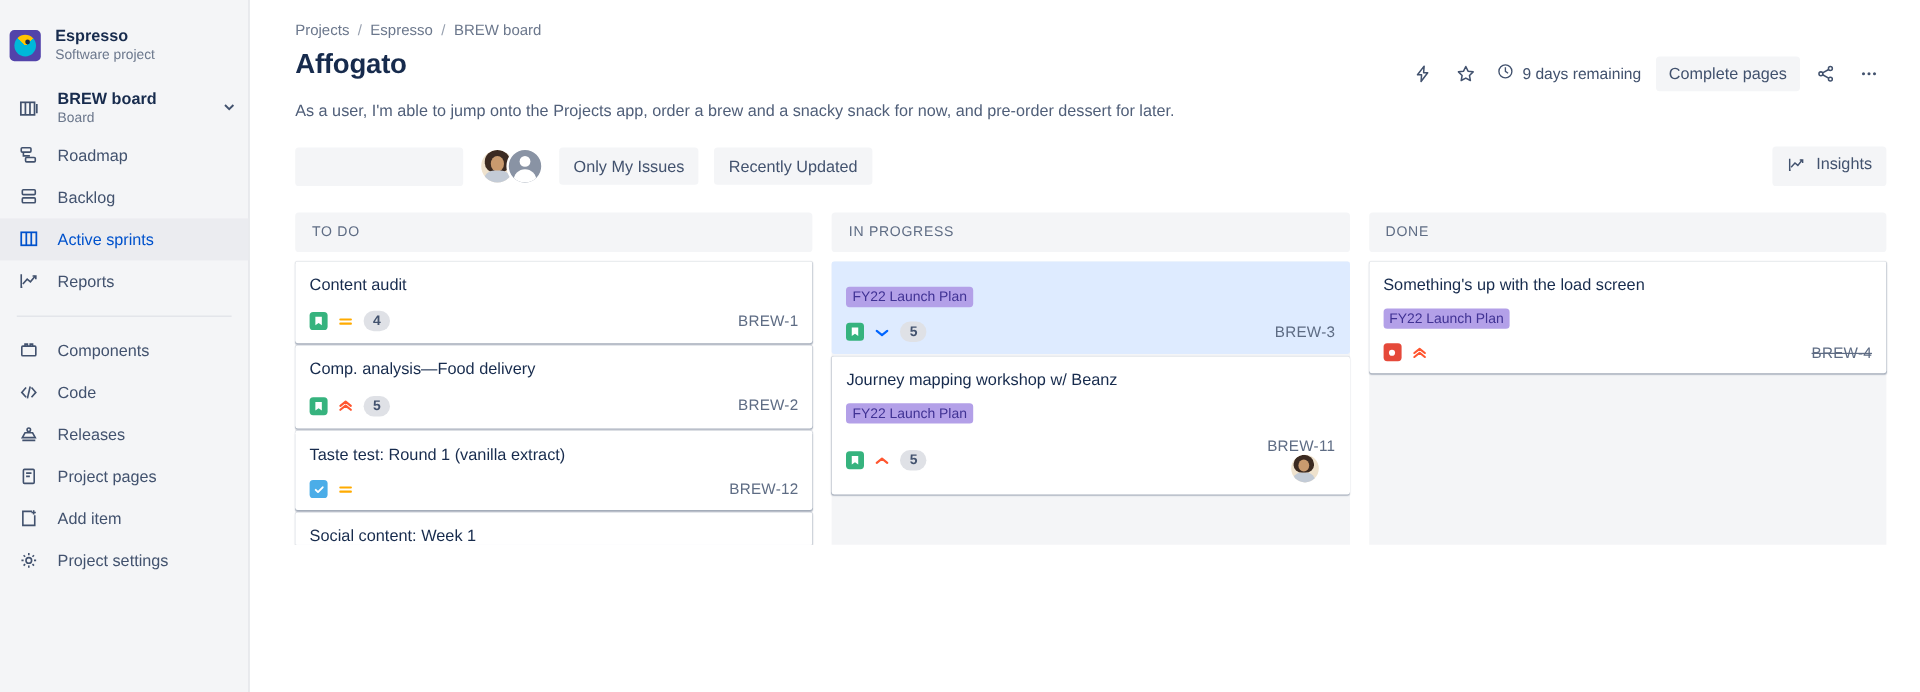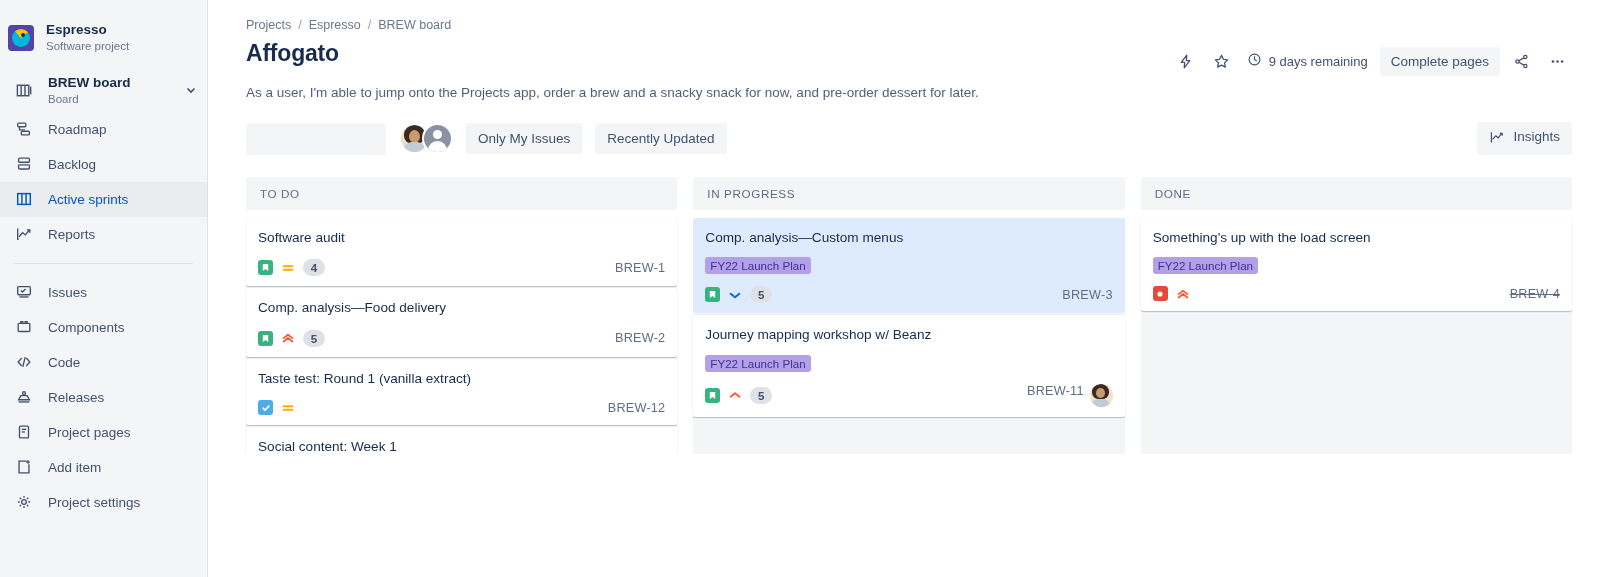--- a/index.html
+++ b/index.html
@@ -155,21 +155,21 @@
   .type-task { background: #4bade8; }
   .type-bug { background: #e5493a; }
   .prio { width: 14px; height: 14px; display: flex; align-items: center; justify-content: center; }
   .card-av {
     width: 23px; height: 23px; border-radius: 50%; overflow: hidden;
     margin-left: 6px; position: relative; background: #efe2cd; flex: 0 0 23px;
   }
   .card-av .hair { position: absolute; left: 2px; top: 0px; width: 17px; height: 15px; border-radius: 50% 50% 42% 42%; background: #3b2a21; }
   .card-av .face { position: absolute; left: 6px; top: 4px; width: 9px; height: 10px; border-radius: 50%; background: #c99a6e; }
   .card-av .body { position: absolute; left: 1px; bottom: -2px; width: 19px; height: 10px; border-radius: 7px 7px 0 0; background: #c3cbd6; }
-  .card-foot .with-av { display: flex; margin-left: auto; }
+  .card-foot .with-av { display: flex; align-items: center; margin-left: auto; flex-direction: column; }
 </style>
 </head>
 <body>
 
 <div class="app">
 
   <div class="sidebar">
 
     <div class="proj-head">
       <div class="proj-logo">
@@ -240,30 +240,20 @@
           <path d="M3 4v12h1"></path>
             <path d="M4.5 13l4-4.5 3 2.5 4.5-5.5"></path>
             <path d="M13.5 5.5h3v3"></path>
         </svg>
       </span>
       <span class="lbl">Reports</span>
     </div>
 
     <div class="nav-sep"></div>
 
-    <div class="nav-item">
-      <span class="nav-ico">
-        <svg width="18" height="18" viewBox="0 0 20 20" fill="none" stroke="#42526e" stroke-width="1.5">
-          <rect x="3" y="4" width="14" height="9" rx="1"></rect>
-            <path d="M6.5 8.3l1.8 1.8 3.4-3.4"></path>
-            <line x1="5" y1="15.5" x2="15" y2="15.5"></line>
-        </svg>
-      </span>
-      <span class="lbl">Issues</span>
-    </div>
 
     <div class="nav-item">
       <span class="nav-ico">
         <svg width="18" height="18" viewBox="0 0 20 20" fill="none" stroke="#42526e" stroke-width="1.5">
           <rect x="3.5" y="6" width="13" height="9" rx="1"></rect>
             <path d="M6.5 6V4.2h2.2V6"></path>
             <path d="M11.3 6V4.2h2.2V6"></path>
         </svg>
       </span>
       <span class="lbl">Components</span>
@@ -410,21 +400,21 @@
         </span>
         <span>Insights</span>
       </button>
     </div>
 
     <div class="board">
         <div class="col">
           <div class="col-head">TO DO</div>
           <div class="col-body">
             <div class="card">
-              <div class="card-title">Software audit</div>
+              <div class="card-title">Content audit</div>
               <div class="card-foot">
                 <span class="meta-left">
                   <span class="type-ico type-story">
                     <svg width="9" height="9" viewBox="0 0 10 10" fill="#fff">
                       <path d="M2 1h6v8L5 6.8 2 9z"></path>
                     </svg>
                   </span>
                   <span class="prio">
                     <svg width="14" height="14" viewBox="0 0 16 16" stroke="#ffab00" stroke-width="2.1" stroke-linecap="round">
                       <line x1="3" y1="6" x2="13" y2="6"></line>
@@ -493,21 +483,20 @@
                 </span>
                 <span class="card-key">BREW-5</span>
               </div>
             </div>
           </div>
         </div>
         <div class="col">
           <div class="col-head">IN PROGRESS</div>
           <div class="col-body">
             <div class="card selected">
-              <div class="card-title">Comp. analysis—Custom menus</div>
               <div><span class="epic-tag">FY22 Launch Plan</span></div>
               <div class="card-foot">
                 <span class="meta-left">
                   <span class="type-ico type-story">
                     <svg width="9" height="9" viewBox="0 0 10 10" fill="#fff">
                       <path d="M2 1h6v8L5 6.8 2 9z"></path>
                     </svg>
                   </span>
                   <span class="prio">
                     <svg width="14" height="14" viewBox="0 0 16 16" fill="none" stroke="#0065ff" stroke-width="2.1" stroke-linecap="round" stroke-linejoin="round">

